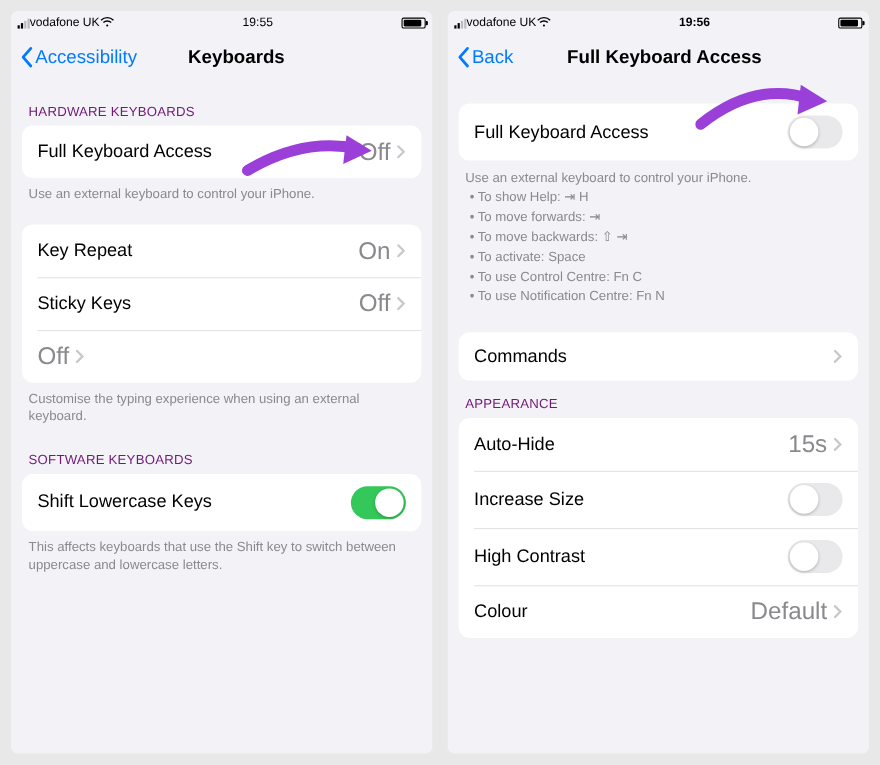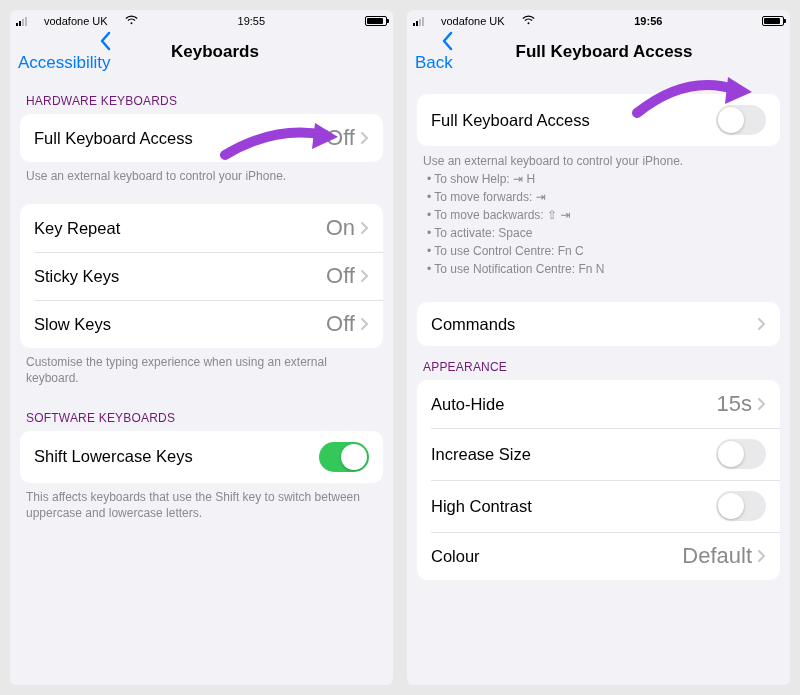--- a/index.html
+++ b/index.html
@@ -25,21 +25,21 @@
   .status-bar {
     height: 20px;
     display: flex;
     align-items: center;
     justify-content: space-between;
     padding: 2px 6px 0 6px;
     font-size: 11px;
     font-weight: 500;
     color: #000;
   }
-  .status-left { display: flex; align-items: center; gap: 17px; }
+  .status-left { display: flex; align-items: center; gap: 0; }
   .status-right { display: flex; align-items: center; gap: 4px; }
   .signal-bars { display: inline-flex; align-items: flex-end; gap: 1px; height: 10px;}
   .signal-bars span { width: 2px; background: #000; display:inline-block;}
   .signal-bars span.dim { background: #bbb; }
   .b1{height:3px}.b2{height:5px}.b3{height:7px}.b4{height:9px}
   .wifi {
     width: 13px; height: 13px; display:inline-block; position:relative;
   }
   .battery {
     width: 22px; height: 10px; border: 1px solid #000; border-radius: 2px;
@@ -52,25 +52,24 @@
   .battery .fill { position:absolute; left:1px; top:1px; bottom:1px; width: 16px; background:#000; border-radius:1px;}
 
   .nav {
     height: 44px;
     display: flex;
     align-items: center;
     position: relative;
     padding: 0 8px;
   }
   .nav-back {
-    display: flex; align-items: flex-end;
+    display: flex; align-items: flex-start;
     color: #007aff;
     font-size: 17px;
     gap: 2px;
-    flex-direction: column;
   }
   .nav-title {
     position: absolute;
     left: 11px; right: 0;
     text-align: center;
     font-size: 17px;
     font-weight: 600;
     color: #000;
     pointer-events: none;
   }
@@ -222,21 +221,20 @@
       <div class="row">
         <span class="label">Sticky Keys</span>
         <span class="value">Off</span>
         <span class="chevron">
             <svg width="8" height="12">
               <path d="M1 1l5 5-5 5" stroke="#c7c7cc" stroke-width="2" fill="none" stroke-linecap="round"></path>
             </svg>
           </span>
       </div>
       <div class="row">
-        <span class="label">Slow Keys</span>
         <span class="value">Off</span>
         <span class="chevron">
             <svg width="8" height="12">
               <path d="M1 1l5 5-5 5" stroke="#c7c7cc" stroke-width="2" fill="none" stroke-linecap="round"></path>
             </svg>
           </span>
       </div>
     </div>
     <div class="section-footer">Customise the typing experience when using an external keyboard.</div>
 

